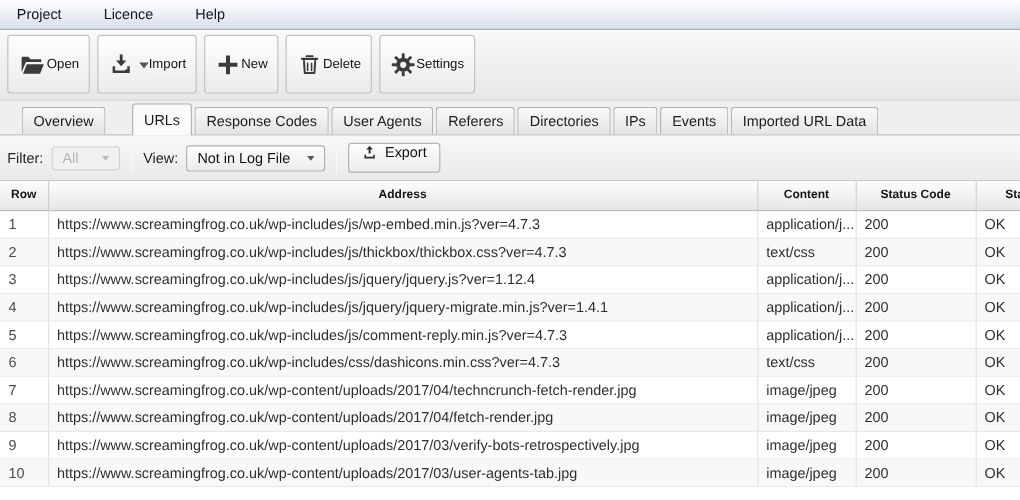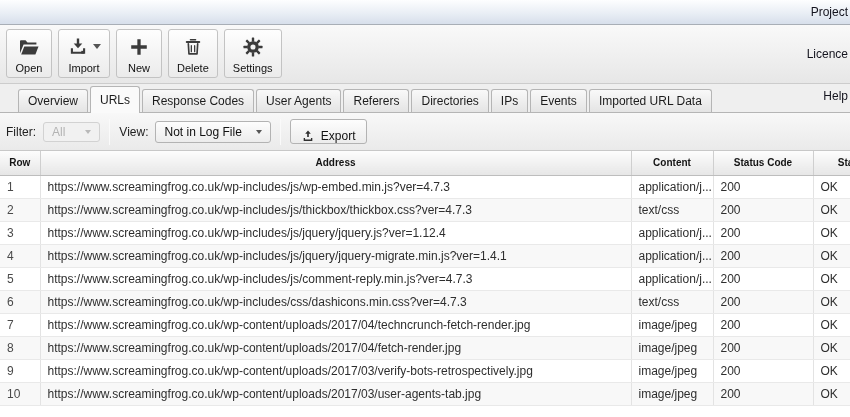--- a/index.html
+++ b/index.html
@@ -5,36 +5,35 @@
   * { margin:0; padding:0; box-sizing:border-box; }
   html,body { width:850px; height:417px; overflow:hidden; }
   body {
     font-family:"Liberation Sans","DejaVu Sans",sans-serif;
     font-size:12px; color:#222; background:#fff;
   }
   .app { width:850px; height:417px; overflow:hidden; background:#fff; }
 
   
   .menubar {
-    height:25px; display:flex; align-items:flex-end; gap:18px; padding-left:12px;
+    height:25px; display:flex; align-items:center; gap:31px; padding-left:12px;
     background:linear-gradient(#fdfeff,#e9eef5 55%,#d7dfeb);
     border-bottom:1px solid #a8aeb6;
-    flex-direction:column;
   }
   .menu-item { line-height:24px; color:#14141e; padding:0 2px; cursor:default; }
 
   
   .toolbar {
     height:59px; display:flex; align-items:flex-start; gap:6px; padding:4px 0 0 6px;
     background:linear-gradient(#f9f9f9,#e7e7e7);
     border-bottom:1px solid #cccccc;
   }
   .tbtn {
     min-width:46px; height:49px; padding:4px 8px 3px;
-    display:flex; flex-direction:column; align-items:center; justify-content:space-between;
+    display:flex; flex-direction:row; align-items:center; justify-content:space-between;
     background:linear-gradient(#fefefe,#ebebeb); border:1px solid #c3c3c3; border-radius:3px;
     cursor:default;
   }
   .tbtn-icon { height:25px; display:flex; align-items:center; justify-content:center; gap:4px; }
   .tbtn-label { font-size:11px; color:#111; line-height:12px; }
   .icon-svg { display:block; }
 
   .caret { width:0; height:0; border-left:4px solid transparent; border-right:4px solid transparent; border-top:5px solid #555; }
   .caret.small { border-left-width:3.5px; border-right-width:3.5px; border-top-width:4px; }
   .caret.dis { border-top-color:#b9b9b9; }
@@ -46,40 +45,41 @@
   }
   .tab {
     height:23px; line-height:22px; padding:0 9px;
     background:linear-gradient(#f9f9f9,#e4e4e4);
     border:1px solid #b5b5b5; border-bottom:none; border-radius:3px 3px 0 0;
     color:#1c1c1c; white-space:nowrap; cursor:default; position:relative;
   }
   .tab.selected {
     height:27px; line-height:26px; margin-bottom:-1px; z-index:2;
     background:#fafafa;
+    margin-left:20px;
   }
 
   
   .filterbar {
     height:38px; display:flex; align-items:center; padding-left:6px;
     background:linear-gradient(#f8f8f8,#eaeaea);
     border-bottom:1px solid #c8c8c8;
   }
   .flabel { color:#222; margin-right:7px; }
   .combo {
     height:22px; display:flex; align-items:center; gap:14px; padding:0 8px;
     background:linear-gradient(#fdfdfd,#ececec);
     border:1px solid #b3b3b3; border-radius:3px; color:#111; cursor:default;
   }
   .combo.disabled {
     background:#f1f1f1; border-color:#d2d2d2; color:#b3b3b3; gap:20px; height:20px;
   }
   .vsep { width:1px; height:26px; background:#d2d2d2; border-right:1px solid #fafafa; margin:0 9px; }
   .export-btn {
-    height:25px; display:flex; align-items:flex-end; gap:6px; padding:0 10px;
+    height:25px; display:flex; align-items:flex-start; gap:6px; padding:0 10px;
     background:linear-gradient(#fdfdfd,#ececec);
     border:1px solid #b3b3b3; border-radius:3px; color:#111; cursor:default;
   }
 
   
   .table-wrap { width:850px; overflow:hidden; background:#fff; }
   table { border-collapse:collapse; table-layout:fixed; width:893px; }
   th {
     height:24px; background:linear-gradient(#fdfdfd,#e6e6e6);
     border-right:1px solid #cfcfcf; border-bottom:1px solid #bdbdbd;

